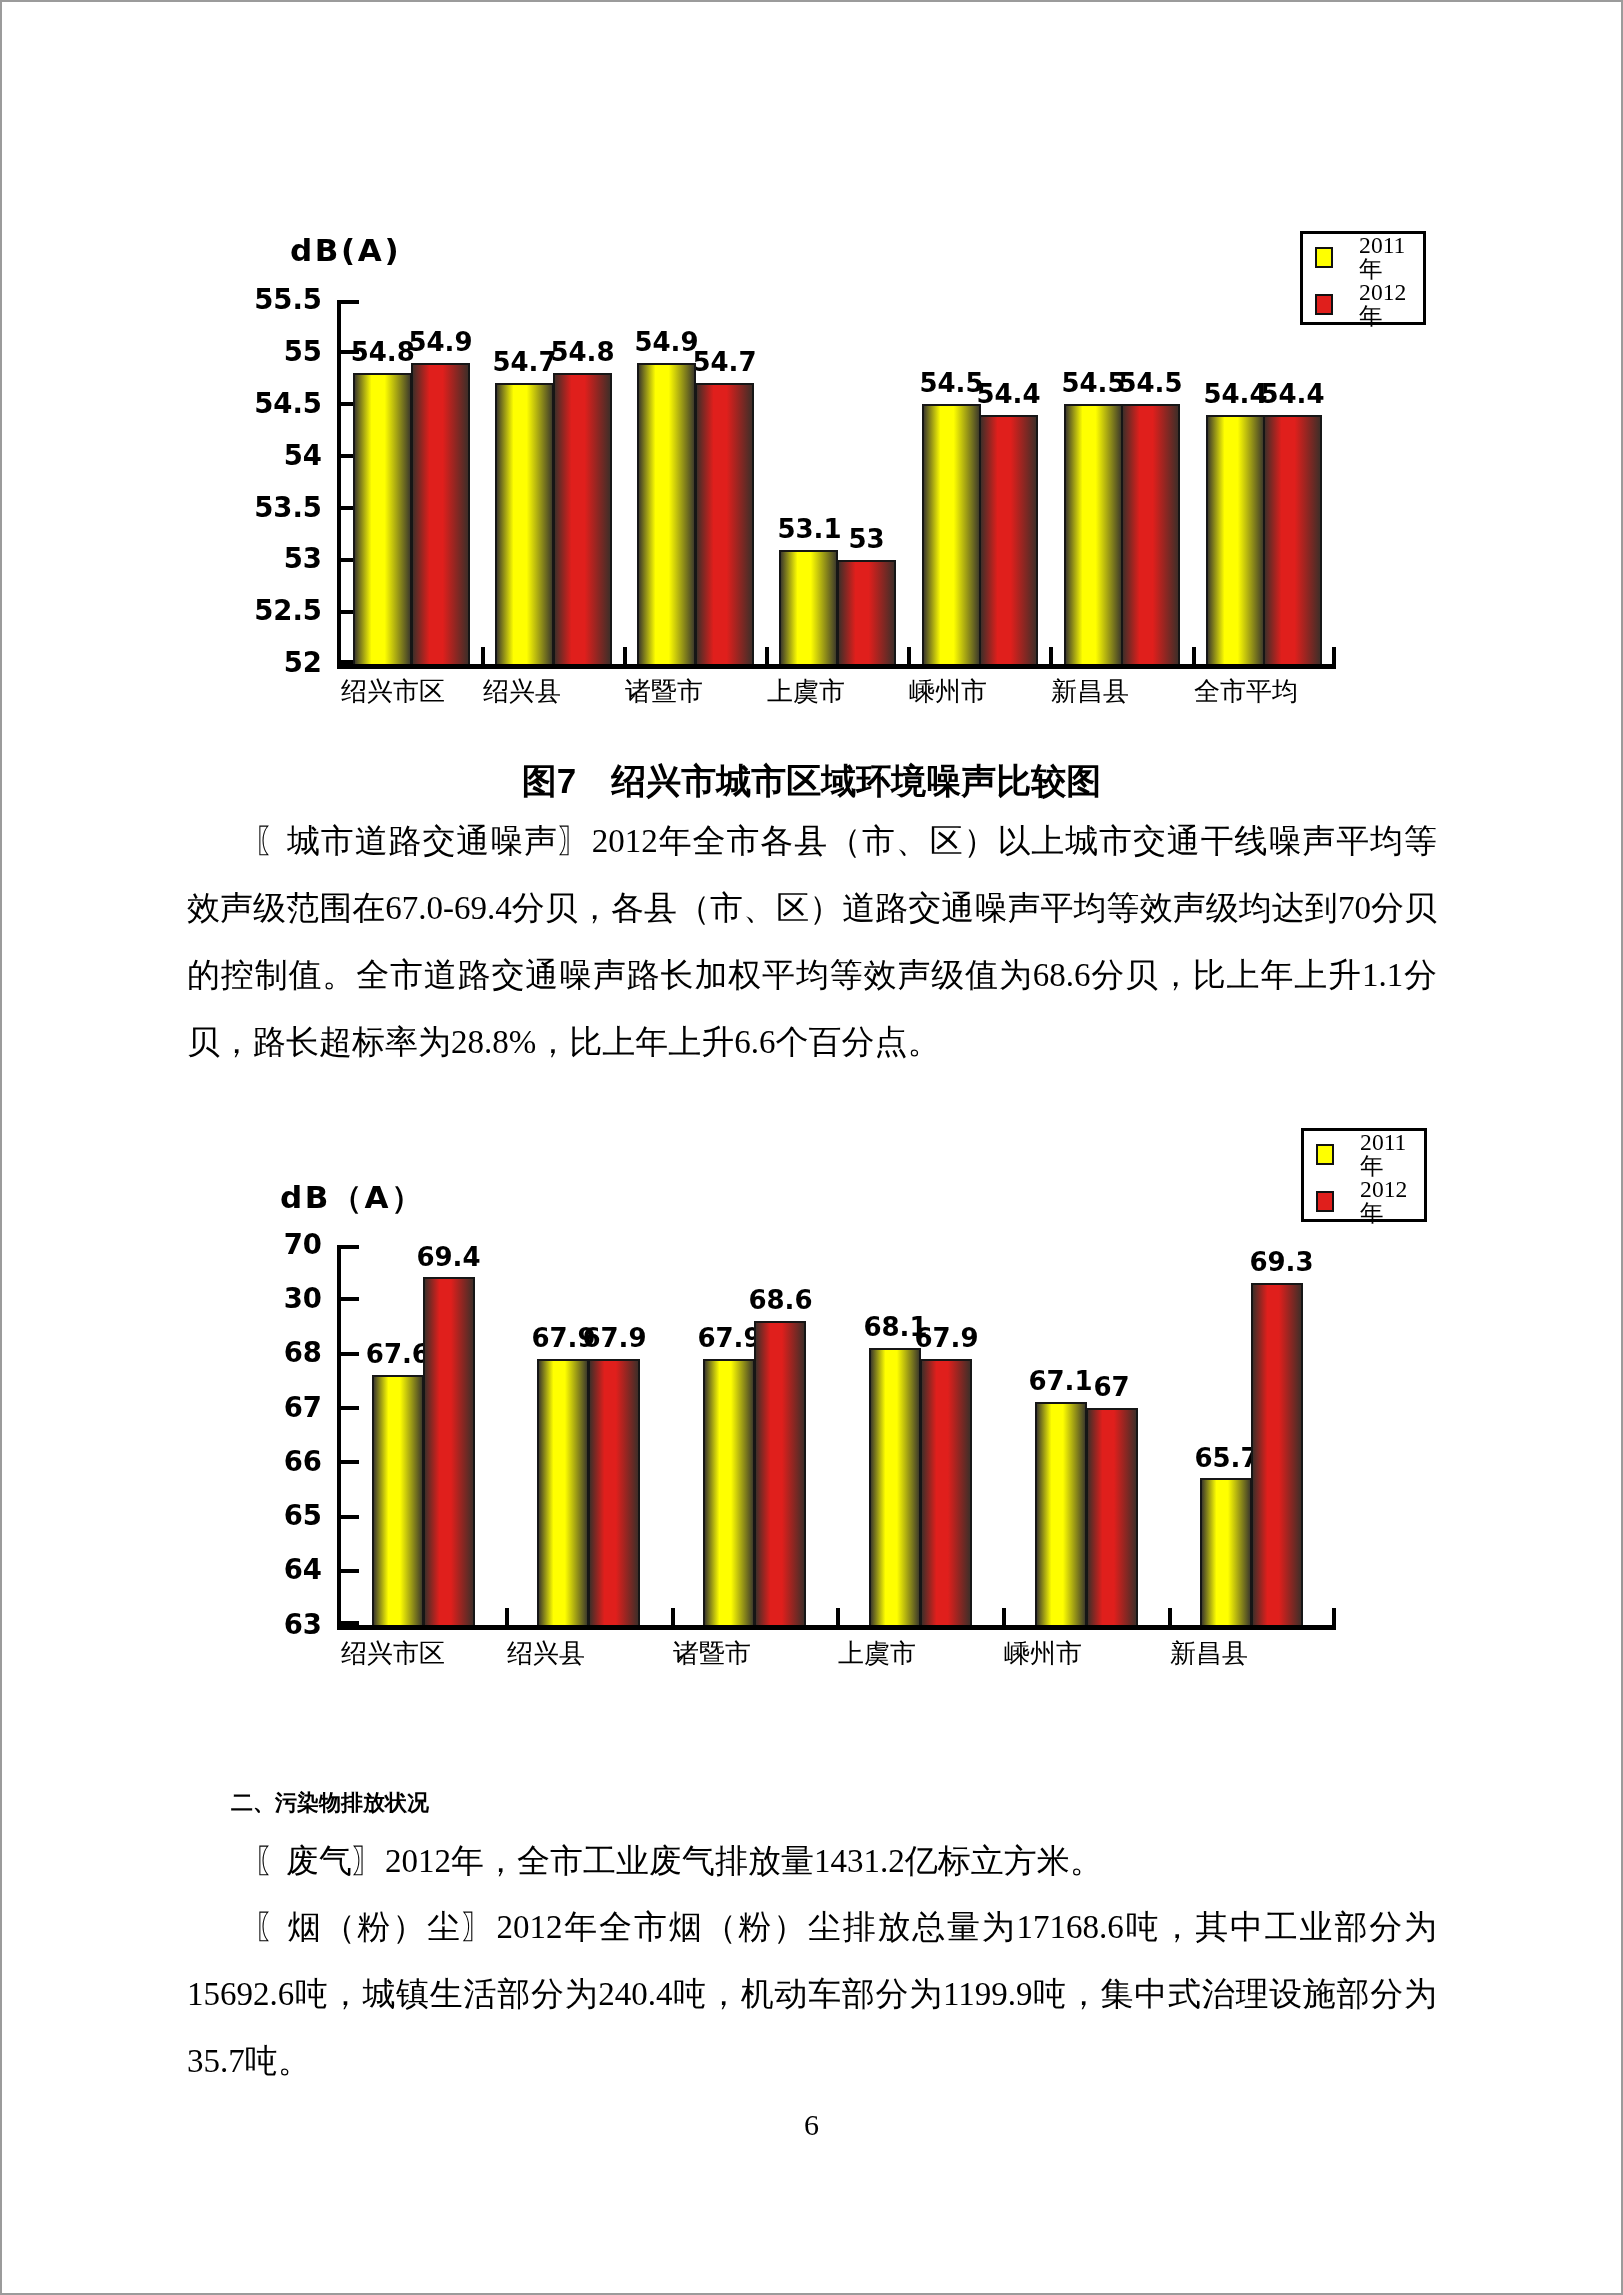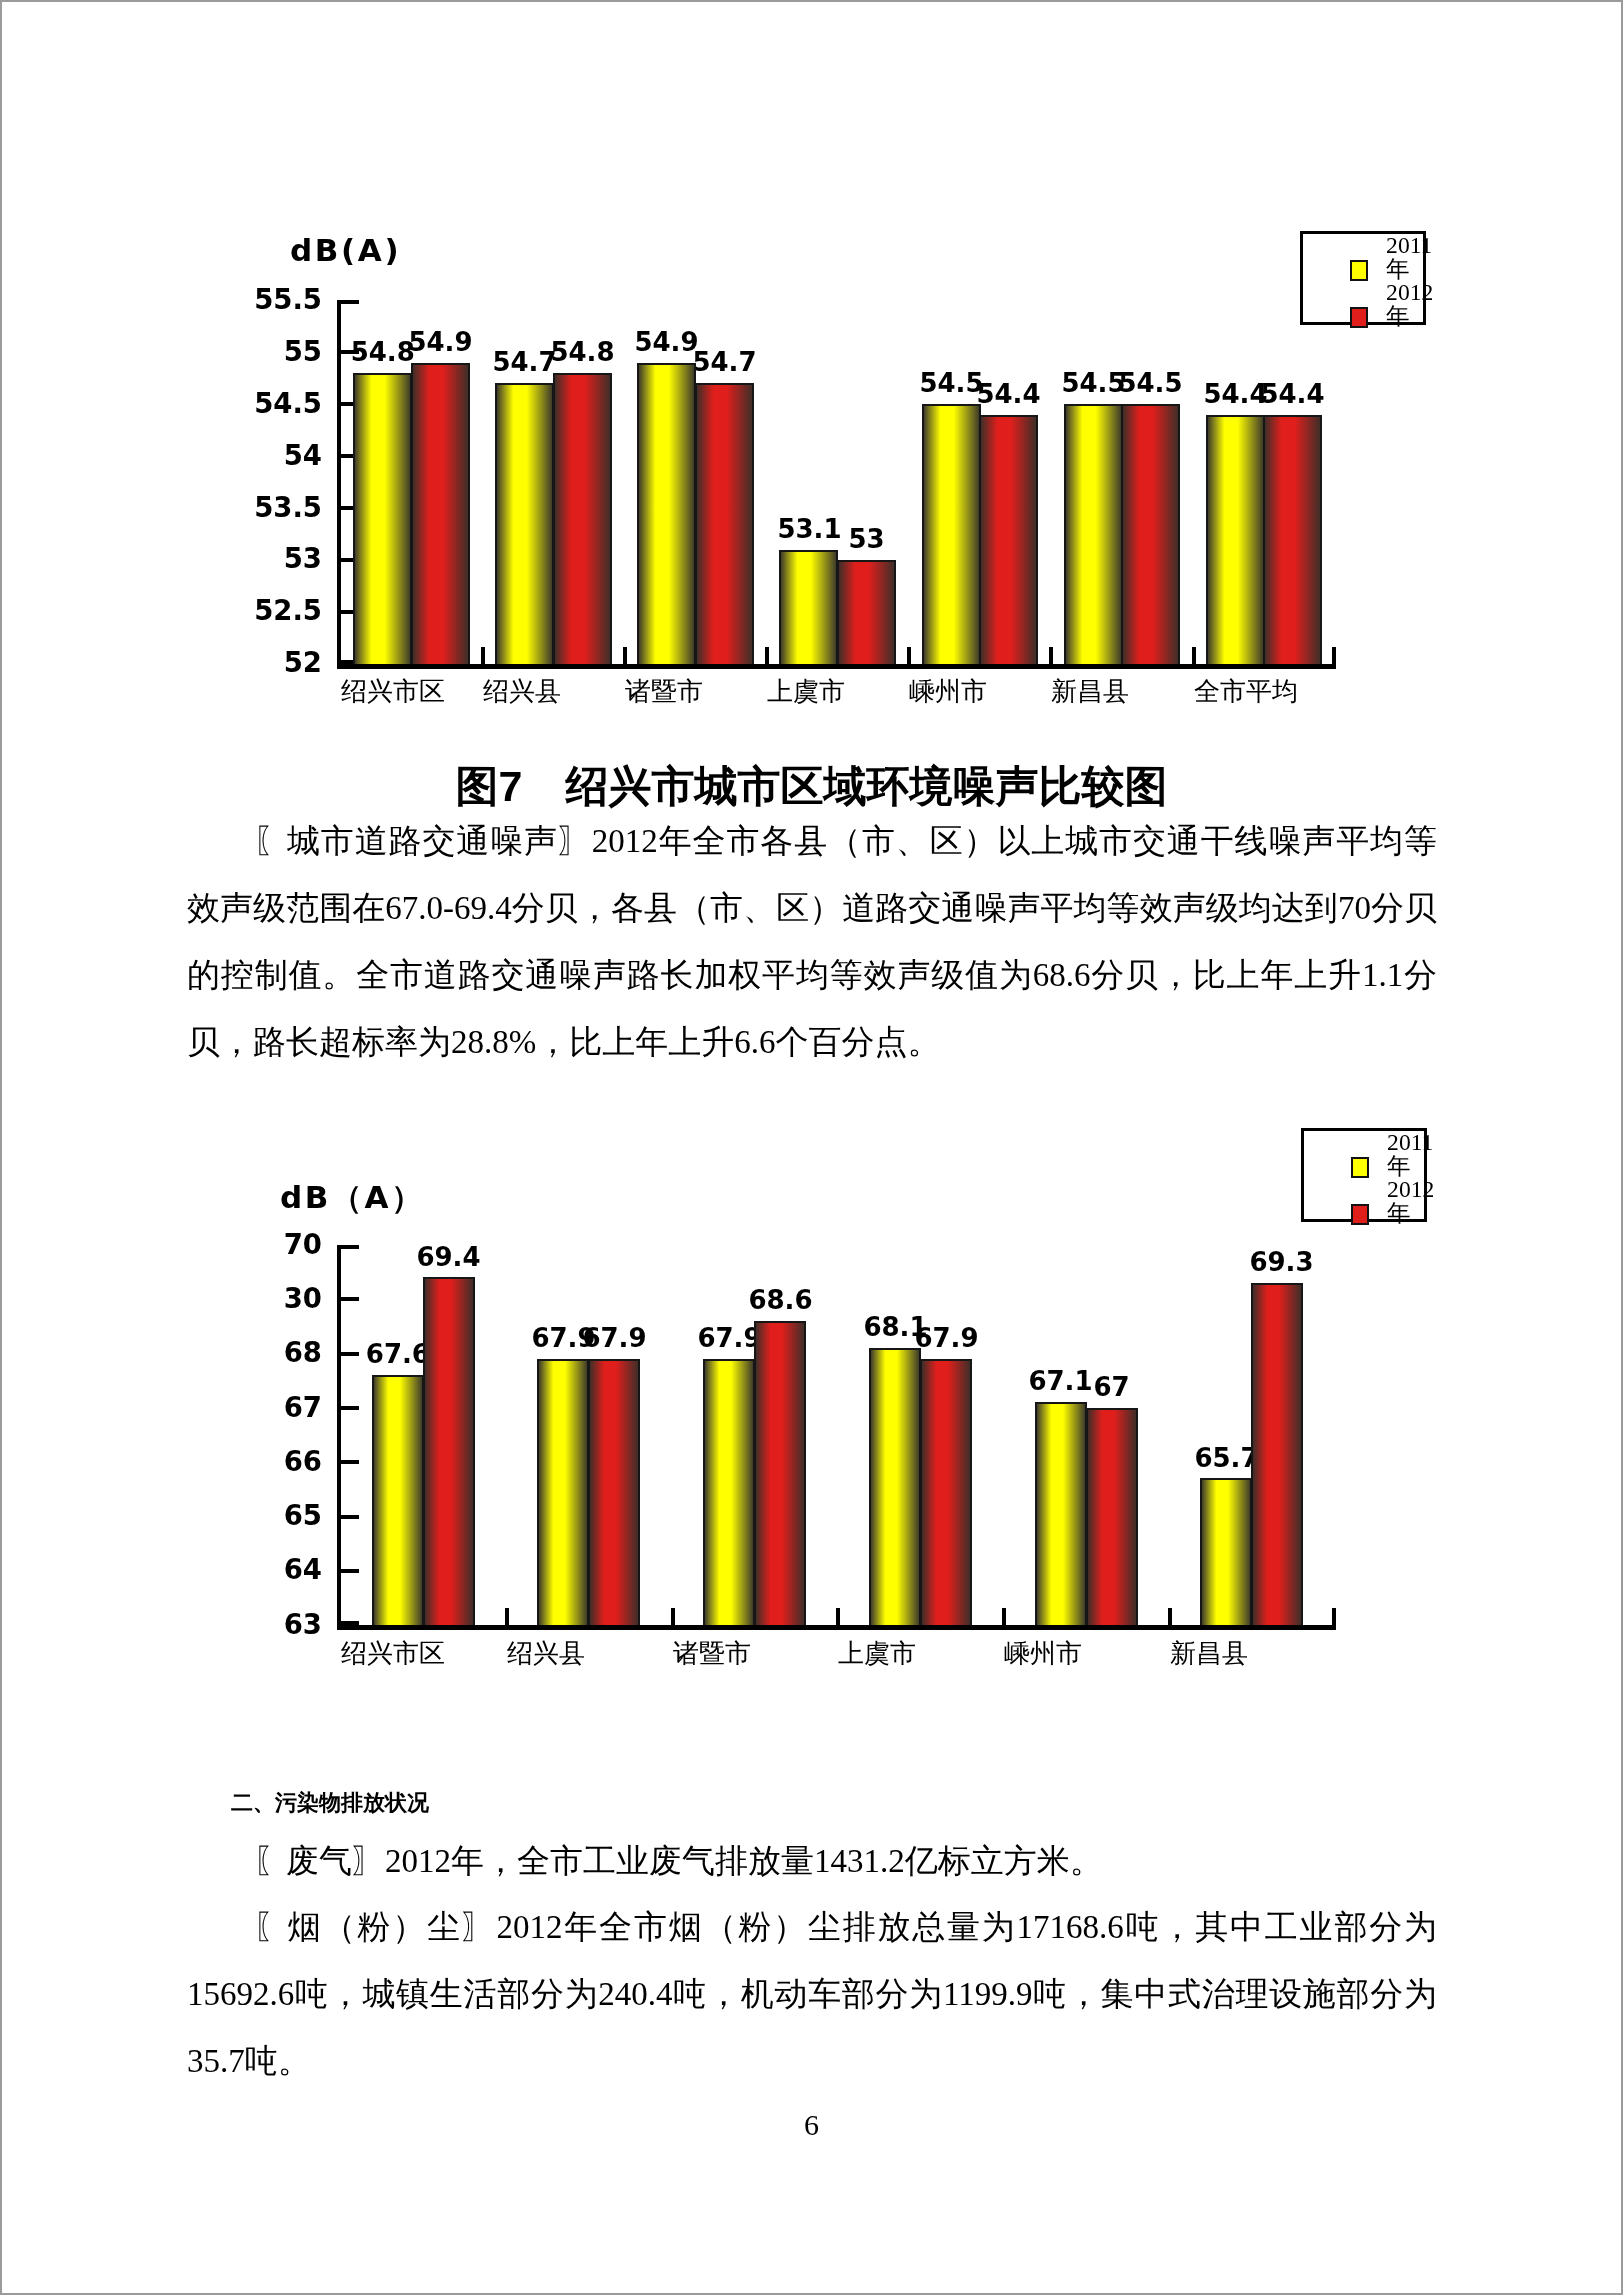--- a/index.html
+++ b/index.html
@@ -51,31 +51,31 @@
     font-family:"Liberation Serif", serif;
   }
   .legend{
     position:absolute;
     background:#fff;
     border:3.9px solid #000;
     box-sizing:border-box;
     display:flex;flex-direction:column;justify-content:space-evenly;
     padding-left:11.8px;
   }
-  .legend-row{display:flex;align-items:flex-end;gap:18px;margin-left:35px;}
+  .legend-row{display:flex;align-items:center;gap:26px;}
   .legend-swatch{
     display:inline-block;width:18.3px;height:21px;
     border:2.6px solid #111;box-sizing:border-box;flex:0 0 auto;
   }
   .legend-text{font-family:"Liberation Serif", serif;font-size:23.6px;line-height:1;}
   .chart-title{
     position:absolute;left:0;width:100%;
     text-align:center;
     font-family:"Liberation Sans", sans-serif;
-    font-weight:bold;font-size:43px;
+    font-weight:bold;font-size:35px;
   }
   
   .body-para{
     position:absolute;left:185px;width:1250px;
     font-size:33px;line-height:67px;
     text-align:justify;text-indent:2em;
     font-family:"Liberation Serif", serif;
   }
   .section-heading{
     position:absolute;left:185px;width:1250px;

